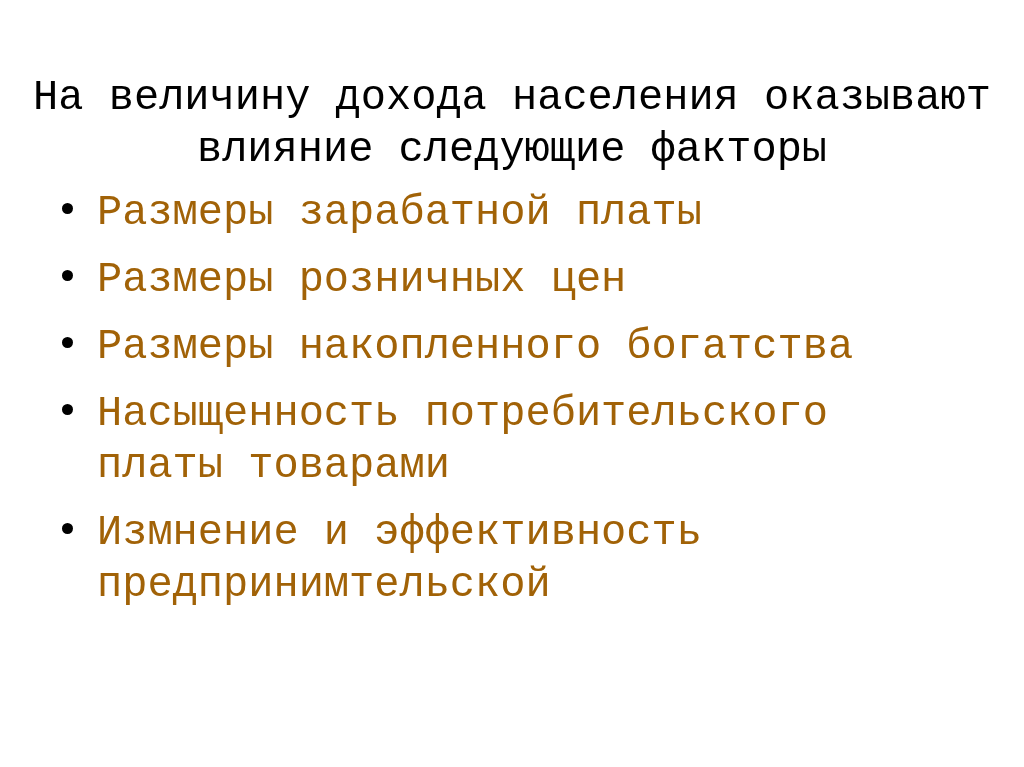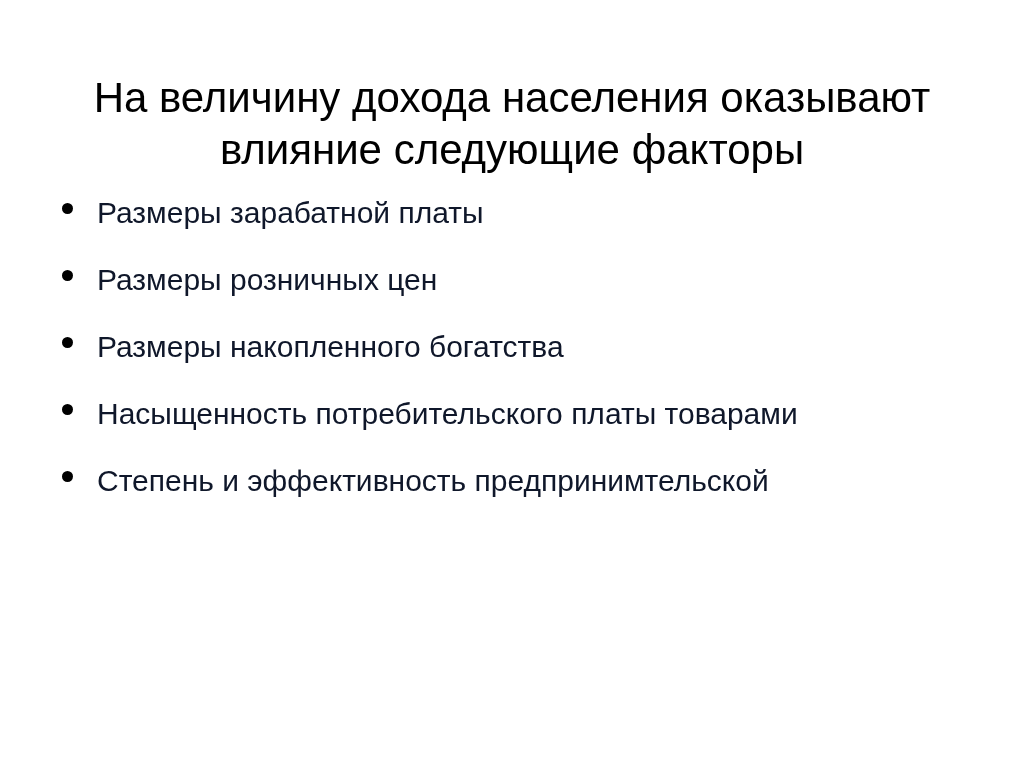--- a/index.html
+++ b/index.html
@@ -6,21 +6,21 @@
     margin: 0;
     padding: 0;
     background: #ffffff;
   }
   .slide {
     position: relative;
     width: 1024px;
     height: 767px;
     background: #ffffff;
     overflow: hidden;
-    font-family: Liberation Sans, sans-serif;
+    font-family: Liberation Mono, monospace;
     color: #000000;
   }
   .slide-title {
     position: absolute;
     top: 44px;
     left: 32px;
     width: 960px;
     text-align: center;
     font-size: 42px;
     line-height: 52px;
@@ -31,23 +31,23 @@
     display: block;
   }
   .bullet-list {
     position: absolute;
     top: 187px;
     left: 62px;
     width: 865px;
     list-style: none;
     margin: 0;
     padding: 0;
-    font-size: 30px;
+    font-size: 42px;
     line-height: 52px;
-    color: #0f172a;
+    color: #a16207;
   }
   .bullet-item {
     display: flex;
     align-items: flex-start;
     margin: 0;
   }
   .bullet-item + .bullet-item {
     margin-top: 15px;
   }
   .bullet-dot {
@@ -86,17 +86,17 @@
     <li class="bullet-item">
       <span class="bullet-dot"></span>
       <span class="bullet-text">Размеры накопленного богатства</span>
     </li>
     <li class="bullet-item">
       <span class="bullet-dot"></span>
       <span class="bullet-text">Насыщенность потребительского платы товарами</span>
     </li>
     <li class="bullet-item">
       <span class="bullet-dot"></span>
-      <span class="bullet-text">Степень и эффективность предпринимтельской</span>
+      <span class="bullet-text">Измнение и эффективность предпринимтельской</span>
     </li>
   </ul>
 
 </div>
 
 </body></html>

